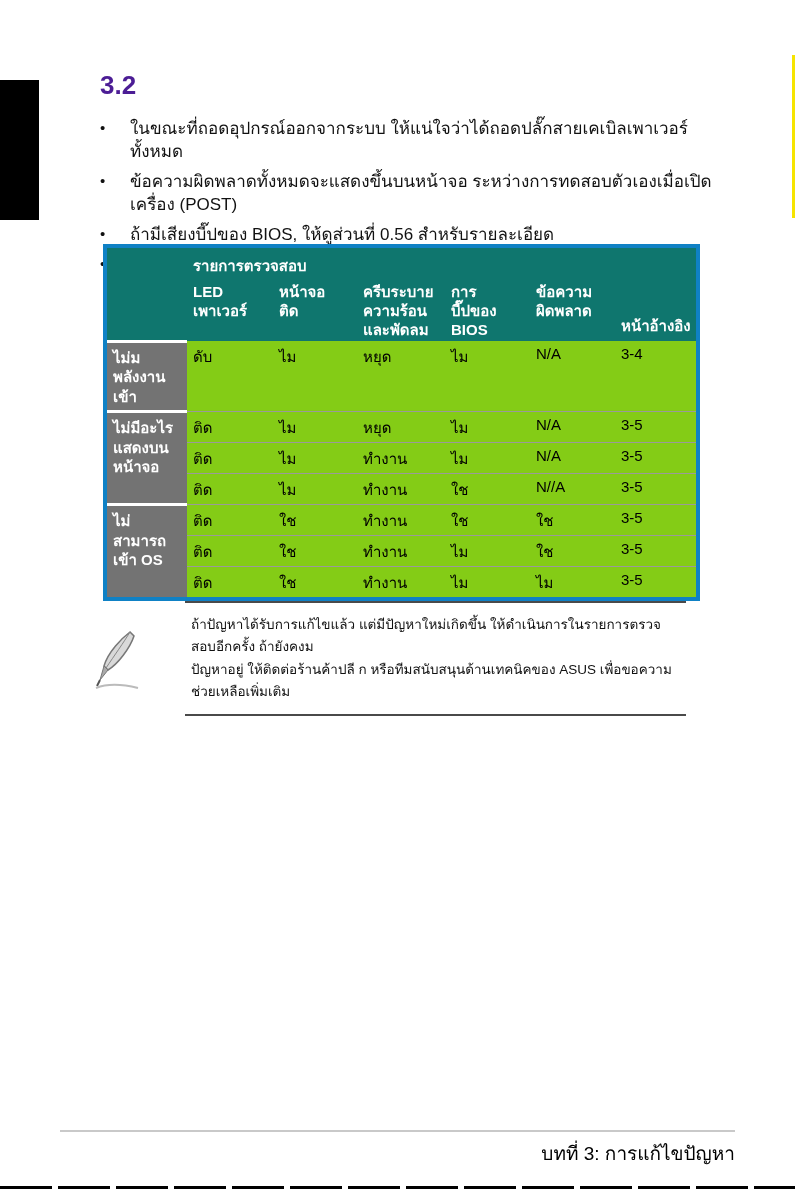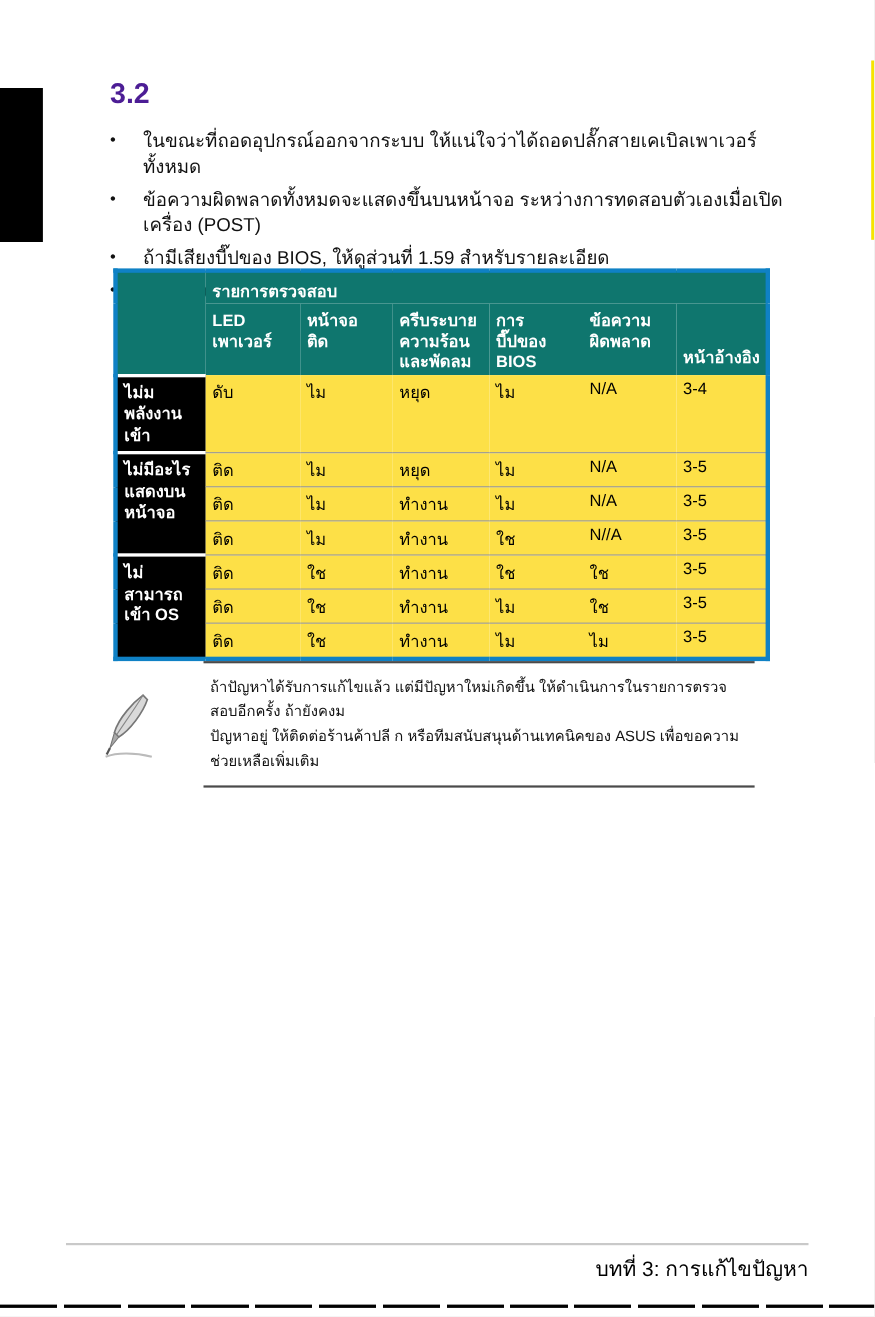--- a/index.html
+++ b/index.html
@@ -22,24 +22,24 @@
 
   .chk-table { position:absolute; left:103px; top:244px; width:597px;
                border-collapse:collapse; table-layout:fixed;
                border:4px solid #0f81c5; font-size:15px; }
   .chk-table th, .chk-table td { text-align:left; white-space:pre-line; }
   thead th { background:#0f766e; color:#fff; font-weight:bold; vertical-align:top;
              padding:7px 5px 2px 6px; line-height:1.25; }
   thead .checklist-th { padding-top:9px; padding-bottom:0; }
   thead .corner-th { padding:0; }
   thead th.bottom-al { vertical-align:bottom; padding-bottom:6px; }
-  tbody th.grp { background:#000000; color:#fff; font-weight:bold; vertical-align:top;
+  tbody th.grp { background:#737373; color:#fff; font-weight:bold; vertical-align:top;
                  text-align:left; padding:5px 4px 4px 6px; line-height:1.3;
                  border-top:3px solid #ffffff; }
-  tbody td { background:#fde047; color:#000; vertical-align:top; padding:4px 4px 2px 6px;
+  tbody td { background:#84cc16; color:#000; vertical-align:top; padding:4px 4px 2px 6px;
              border-bottom:1px solid #9a9a9a; }
   tbody tr:last-child td { border-bottom:none; }
   tr.tall { height:66px; }
   tr.norm { height:28px; }
 
   .note { position:absolute; left:92px; top:601px; width:594px; display:flex; align-items:center; }
   .note-icon { width:93px; flex:0 0 93px; display:flex; justify-content:flex-start; align-items:center; }
   .note-body { flex:1; border-top:2px solid #4a4a4a; border-bottom:2px solid #4a4a4a;
                padding:11px 4px 11px 6px; font-size:13.5px; line-height:1.65; white-space:pre-line; }
 
@@ -65,21 +65,21 @@
     <li>
       <span class="dot">•</span>
       <span>ในขณะที่ถอดอุปกรณ์ออกจากระบบ ให้แน่ใจว่าได้ถอดปลั๊กสายเคเบิลเพาเวอร์ทั้งหมด</span>
     </li>
     <li>
       <span class="dot">•</span>
       <span>ข้อความผิดพลาดทั้งหมดจะแสดงขึ้นบนหน้าจอ ระหว่างการทดสอบตัวเองเมื่อเปิดเครื่อง (POST)</span>
     </li>
     <li>
       <span class="dot">•</span>
-      <span>ถ้ามีเสียงบี๊ปของ BIOS, ให้ดูส่วนที่ 1.59 สำหรับรายละเอียด</span>
+      <span>ถ้ามีเสียงบี๊ปของ BIOS, ให้ดูส่วนที่ 0.56 สำหรับรายละเอียด</span>
     </li>
     <li>
       <span class="dot">•</span>
       <span>ดูตารางตรวจสอบด้านล่าง เพื่อทำการตรวจสอบเพิ่มเติม</span>
     </li>
   </ul>
 
   <table class="chk-table">
     <colgroup>
       <col style="width:82px">

